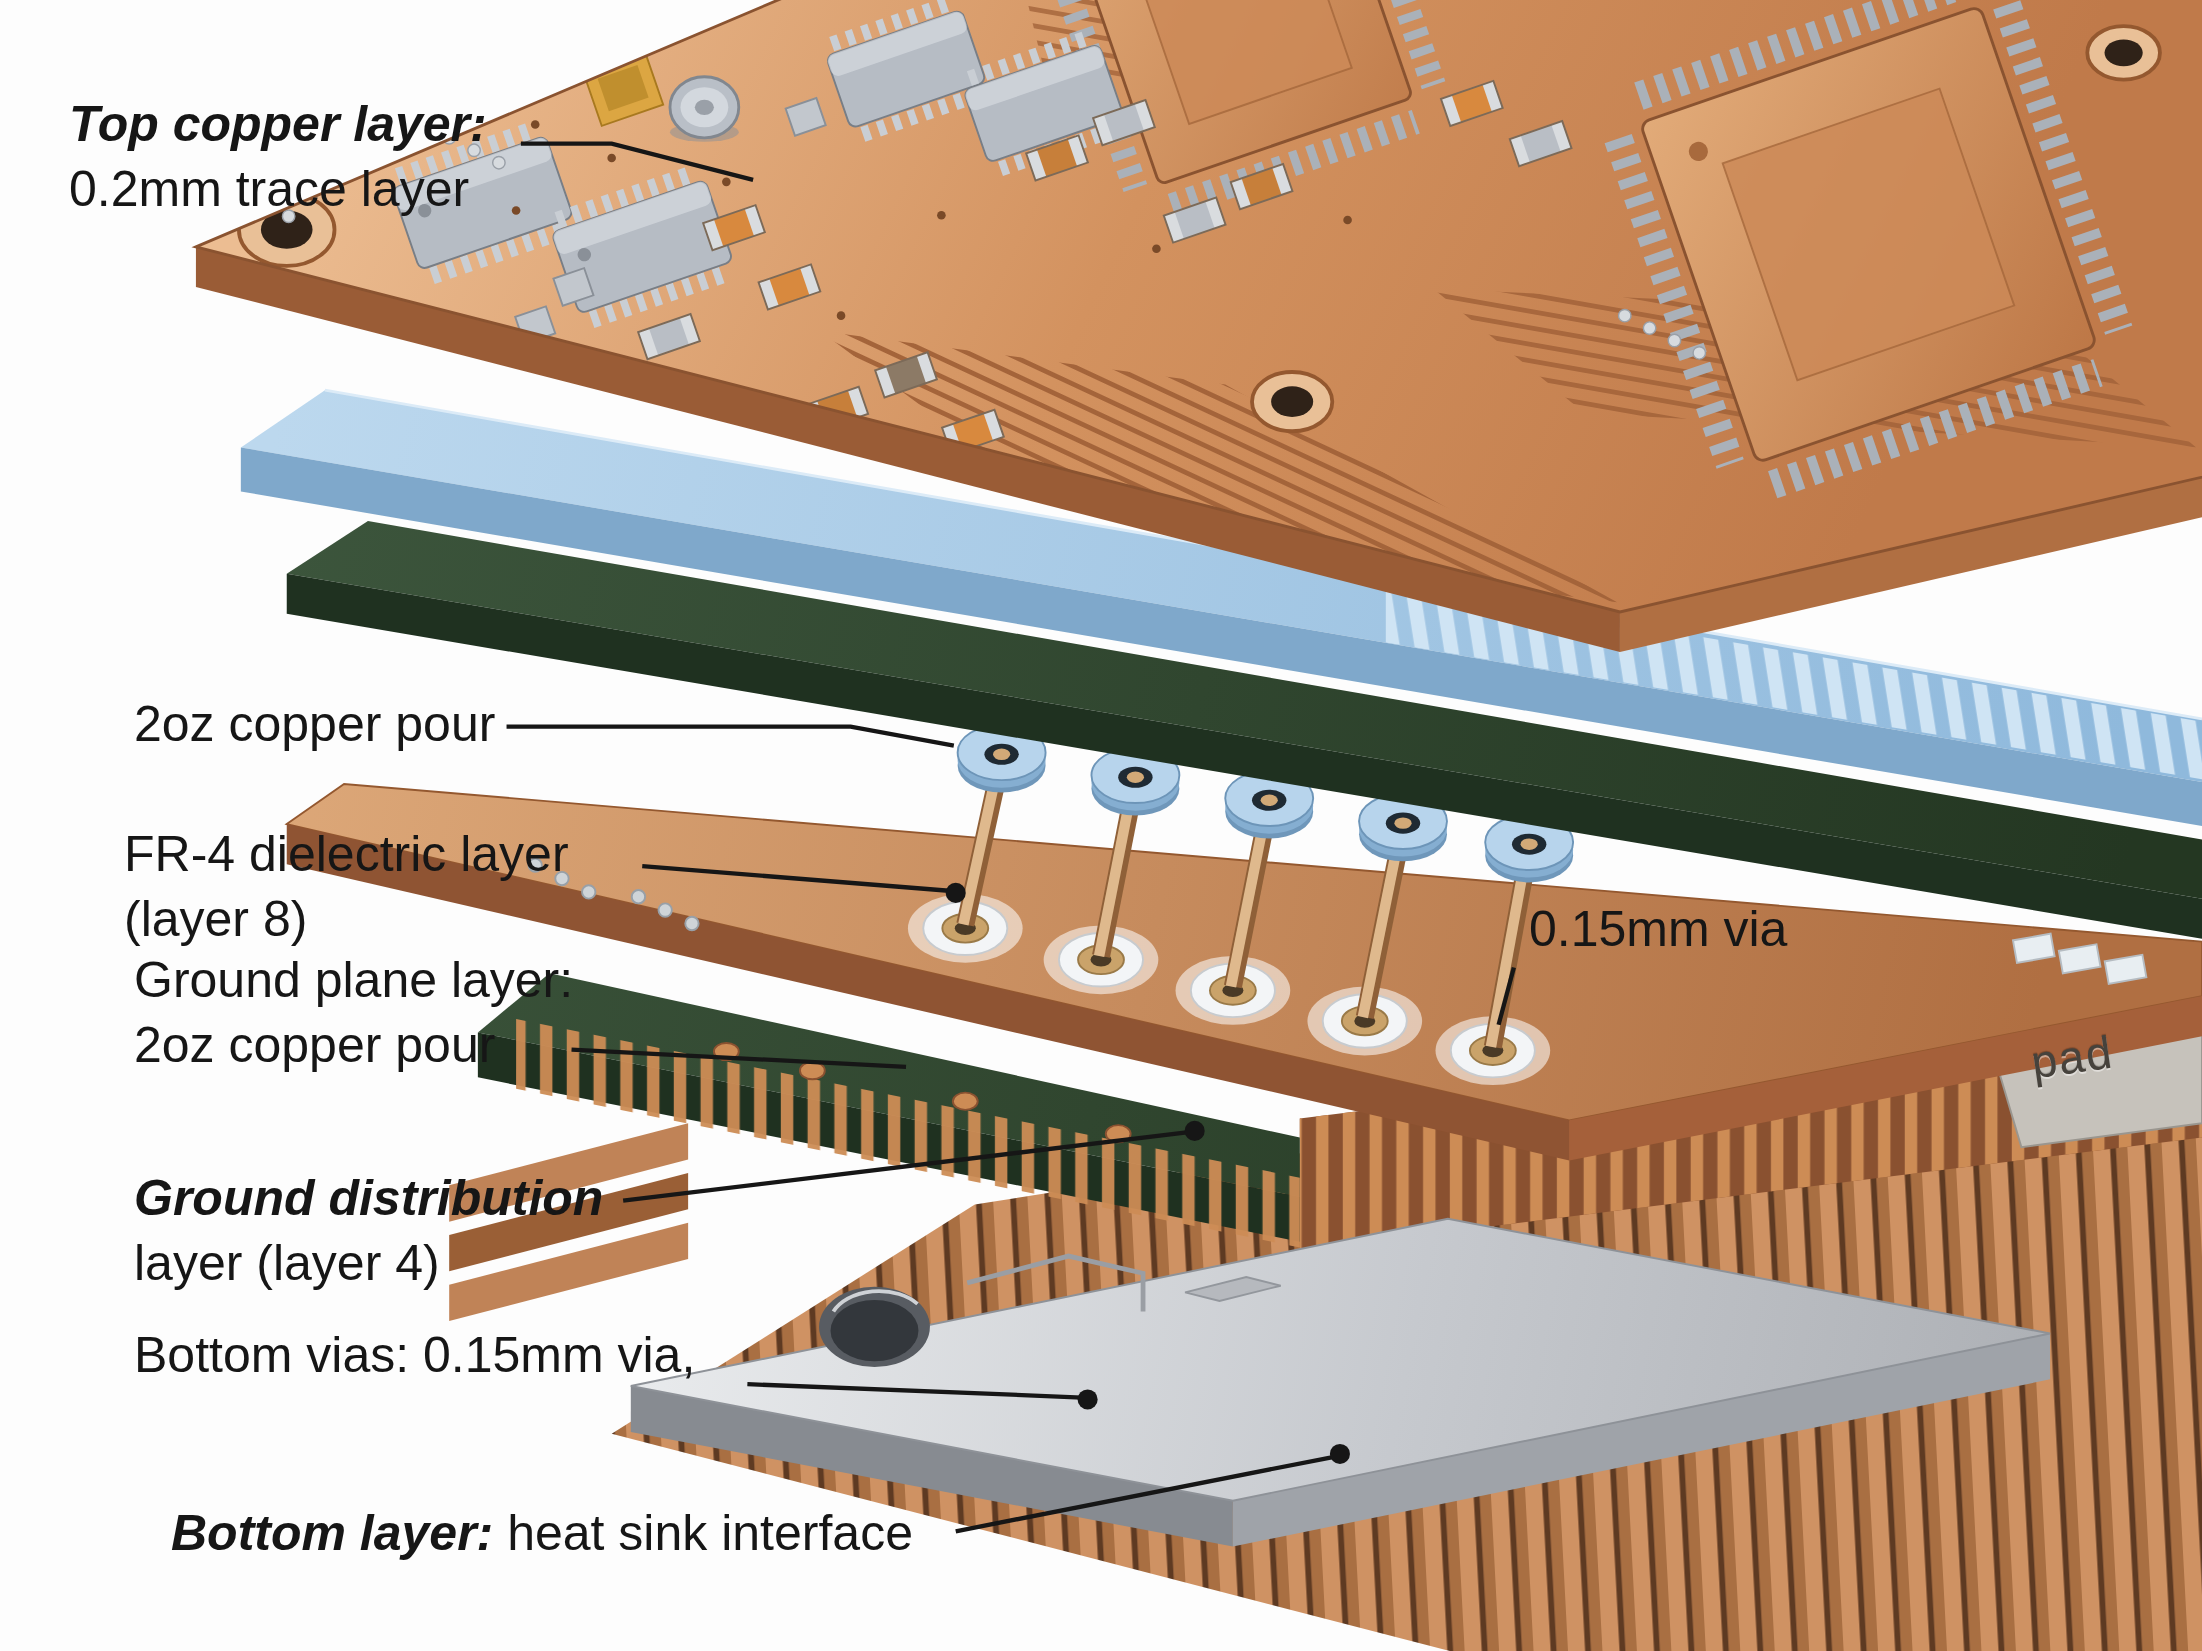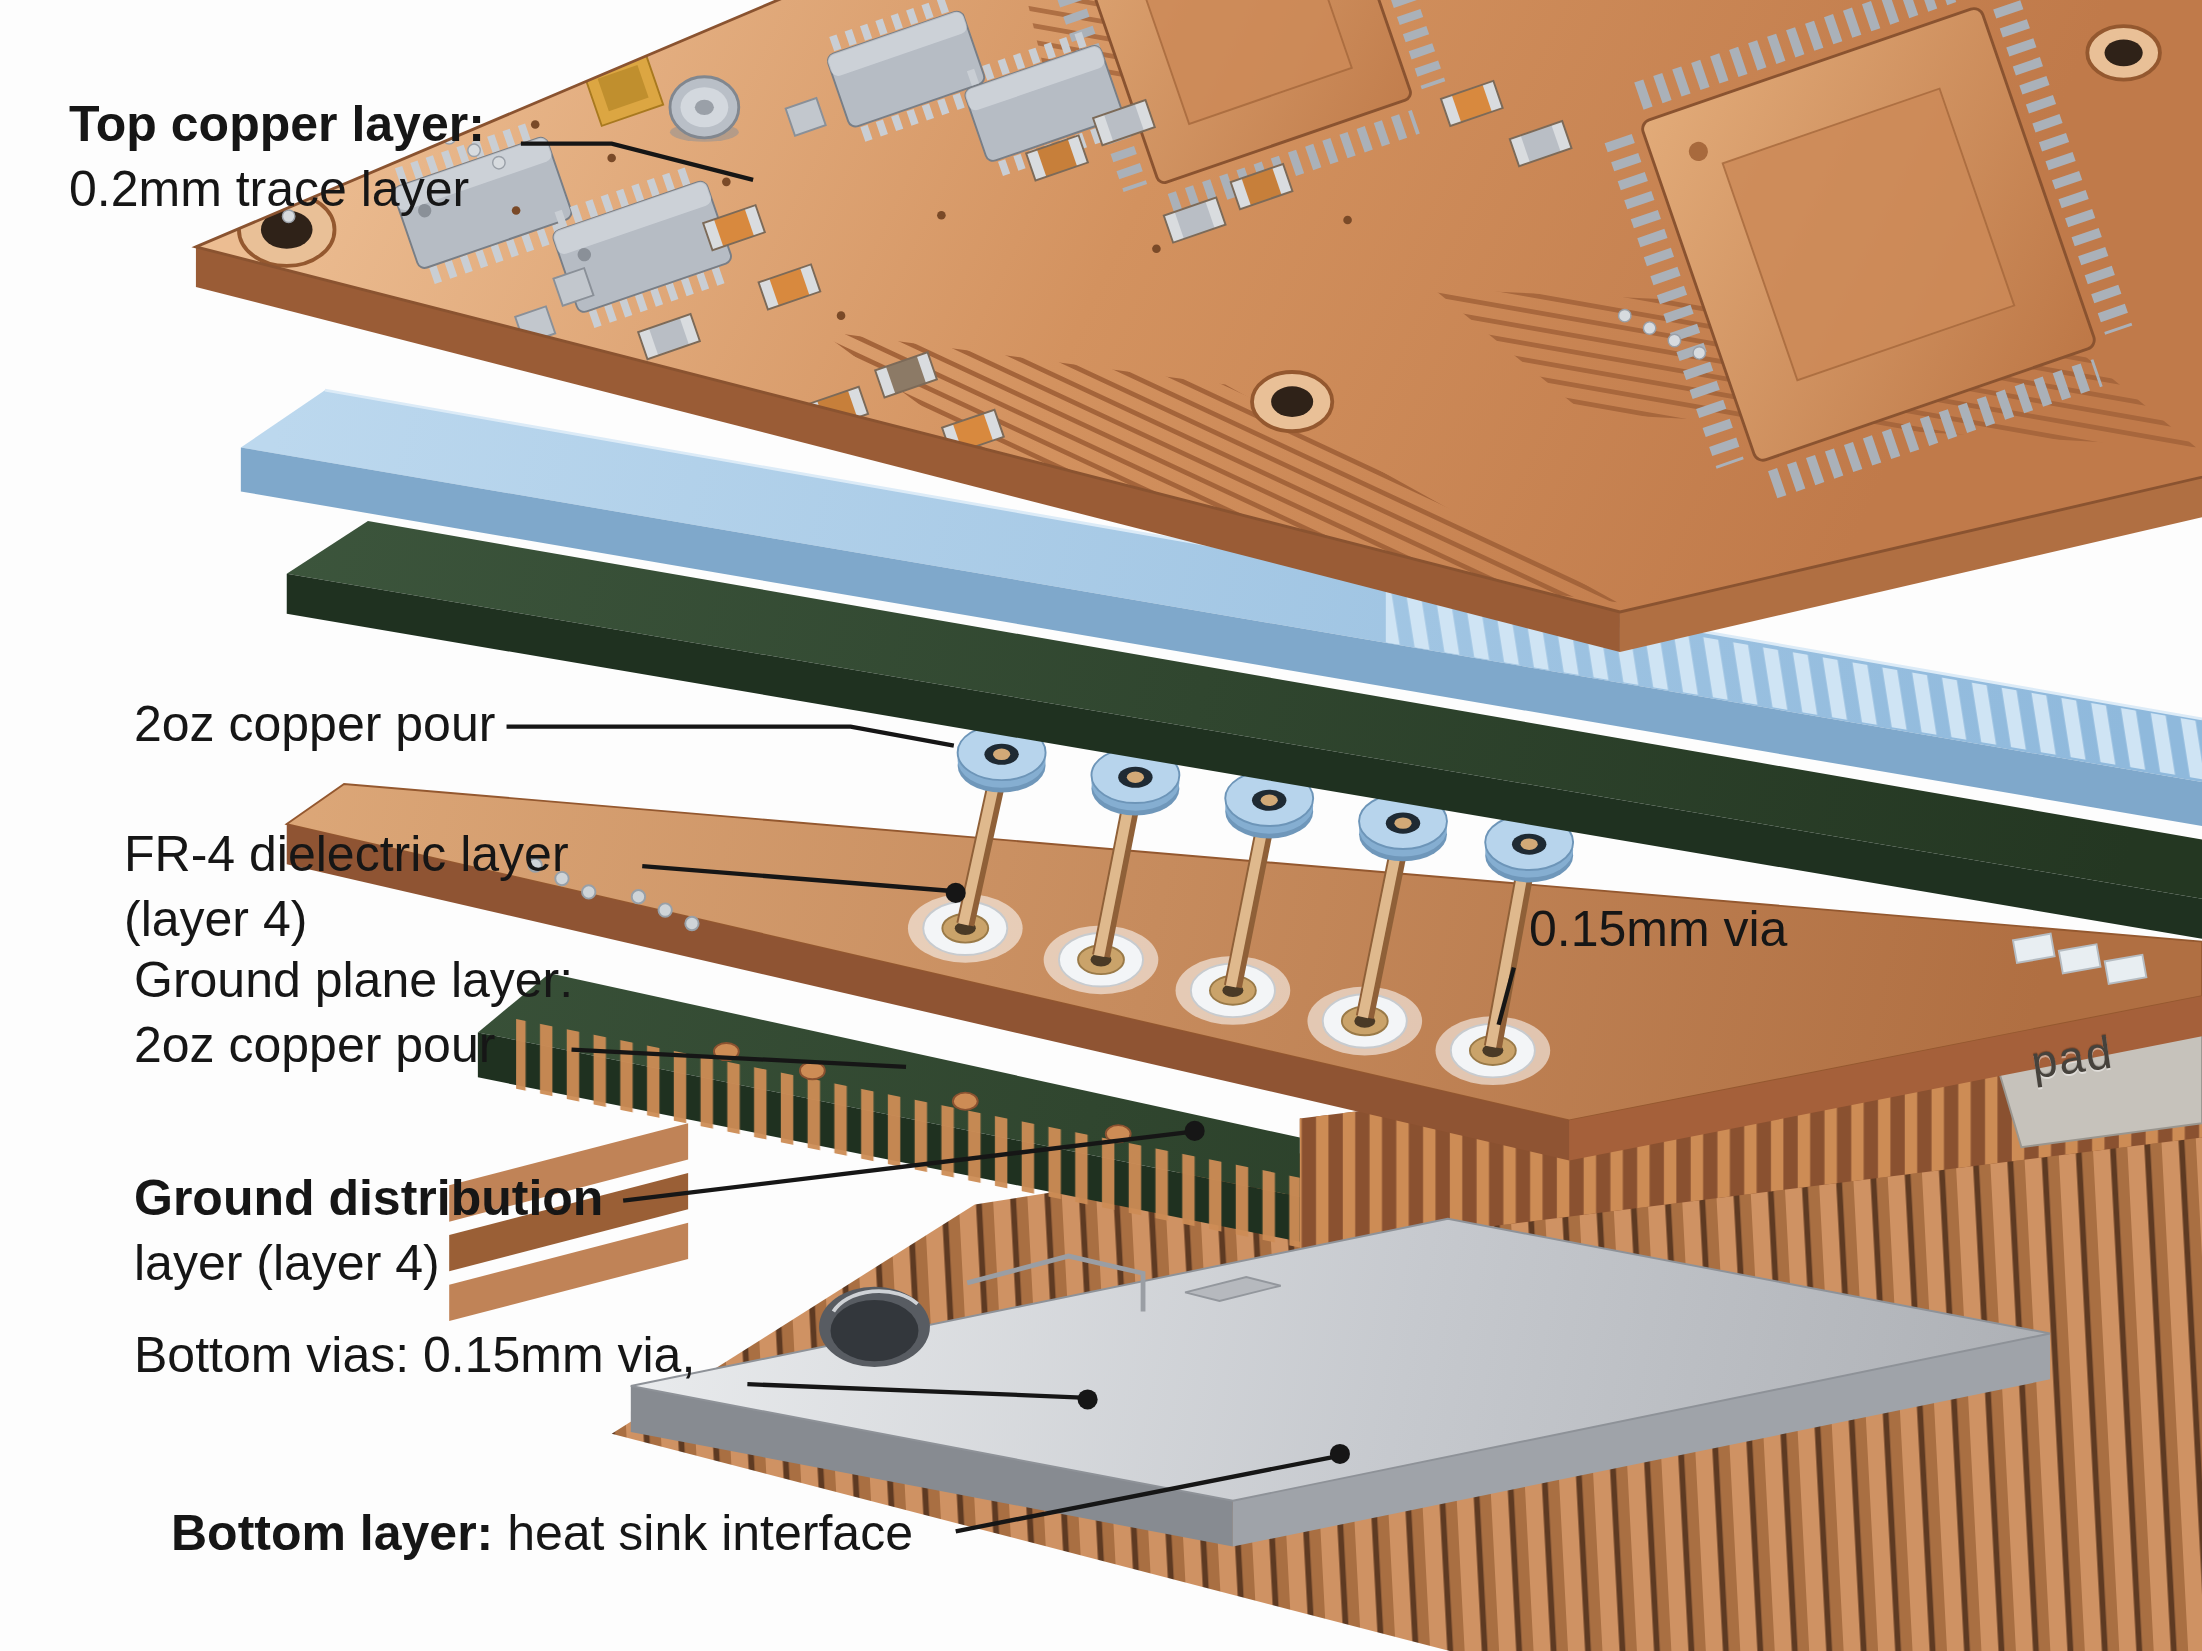--- a/index.html
+++ b/index.html
@@ -7,21 +7,21 @@
   .stage{
     position:relative;width:2202px;height:1652px;overflow:hidden;
     background:#fdfdfd;
     font-family:"Liberation Sans","DejaVu Sans",sans-serif;
   }
   .stage svg{position:absolute;left:0;top:0;}
   .label{
     position:absolute;color:#161616;
     font-size:50px;line-height:65px;white-space:nowrap;
   }
-  .label .b{font-weight:700;}
+  .label .b{font-weight:700;font-style:italic;}
   .label-pad{
     position:absolute;left:2031px;top:1030px;
     font-size:46px;color:#46423c;letter-spacing:1.9px;
     transform:rotate(-8deg);
     text-shadow:0 1.9px 0 rgba(255,255,255,.45), 0 -1px 1px rgba(0,0,0,.25);
   }
 </style>
 </head>
 <body>
 
@@ -442,21 +442,21 @@
   <div class="b">Top copper layer:</div>
   <div>0.2mm trace layer</div>
 </div>
 
 <div class="label" style="left:134px;top:692px;">
   <div>2oz copper pour</div>
 </div>
 
 <div class="label" style="left:124px;top:822px;">
   <div>FR-4 dielectric layer</div>
-  <div>(layer 4)</div>
+  <div>(layer 8)</div>
 </div>
 
 <div class="label" style="left:134px;top:948px;">
   <div>Ground plane layer:</div>
   <div>2oz copper pour</div>
 </div>
 
 <div class="label" style="left:134px;top:1166px;">
   <div class="b">Ground distribution</div>
   <div>layer (layer 4)</div>

